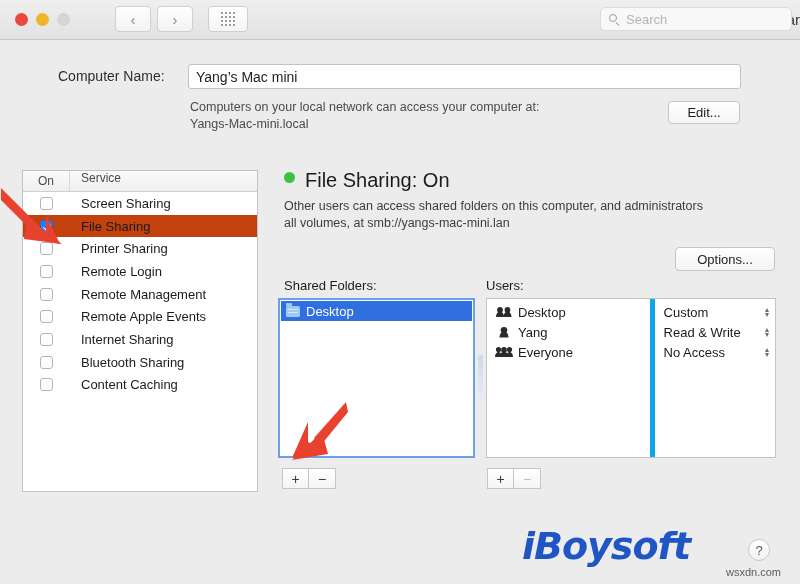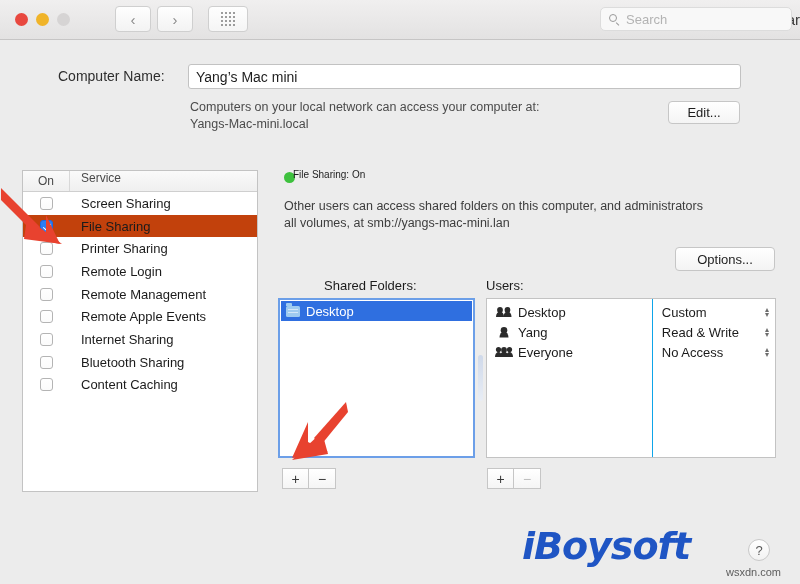--- a/index.html
+++ b/index.html
@@ -174,42 +174,42 @@
   }
   .svc-row .nm { padding-left: 11px; }
 
   
   .status-dot {
     position: absolute; top: 172px; left: 284px;
     width: 11px; height: 11px; border-radius: 50%;
     background: #3ec13e;
   }
   .status-text {
-    position: absolute; top: 169px; left: 293px;
-    font-size: 10px; color: #1c1c1c;
+    position: absolute; top: 169px; left: 305px;
+    font-size: 20px; color: #1c1c1c;
   }
   .desc {
     position: absolute; top: 198px; left: 284px;
     width: 500px;
     font-size: 12.5px; color: #3d3d3d; line-height: 17px;
   }
   .options-btn {
     position: absolute; top: 247px; left: 675px;
     width: 100px; height: 24px;
     background: linear-gradient(#ffffff, #f4f4f4);
     border: 1px solid #c6c6c6;
     border-radius: 4px;
     box-sizing: border-box;
     display: flex; align-items: center; justify-content: center;
     font-size: 13px; color: #1d1d1d;
   }
 
   .lbl-folders {
     position: absolute; top: 278px; left: 284px;
-    font-size: 13px; color: #1c1c1c; margin-left: 40px;
+    font-size: 13px; color: #1c1c1c;
   }
   .lbl-users {
     position: absolute; top: 278px; left: 486px;
     font-size: 13px; color: #1c1c1c;
   }
 
   .folders-box {
     position: absolute; top: 298px; left: 278px;
     width: 197px; height: 160px;
     background: #fff;
@@ -253,21 +253,21 @@
     position: absolute; top: 298px; left: 486px;
     width: 290px; height: 160px;
     background: #fff;
     border: 1px solid #c3c3c3;
     box-sizing: border-box;
     display: flex;
   }
   .users-col { width: 166px; padding-top: 3px; }
   .perm-col {
     width: 123px; padding-top: 3px;
-    border-left: 1px solid #0ea5e9;
+    border-left: 5px solid #0ea5e9;
   }
   .user-row {
     height: 20px; display: flex; align-items: center;
     font-size: 13px; color: #1b1b1b;
     padding-left: 8px;
   }
   .u-ico { width: 18px; margin-right: 5px; flex: none; display:flex; align-items:flex-end; height: 13px; }
   .perm-row {
     height: 20px; display: flex; align-items: center; justify-content: space-between;
     font-size: 13px; color: #1b1b1b;

